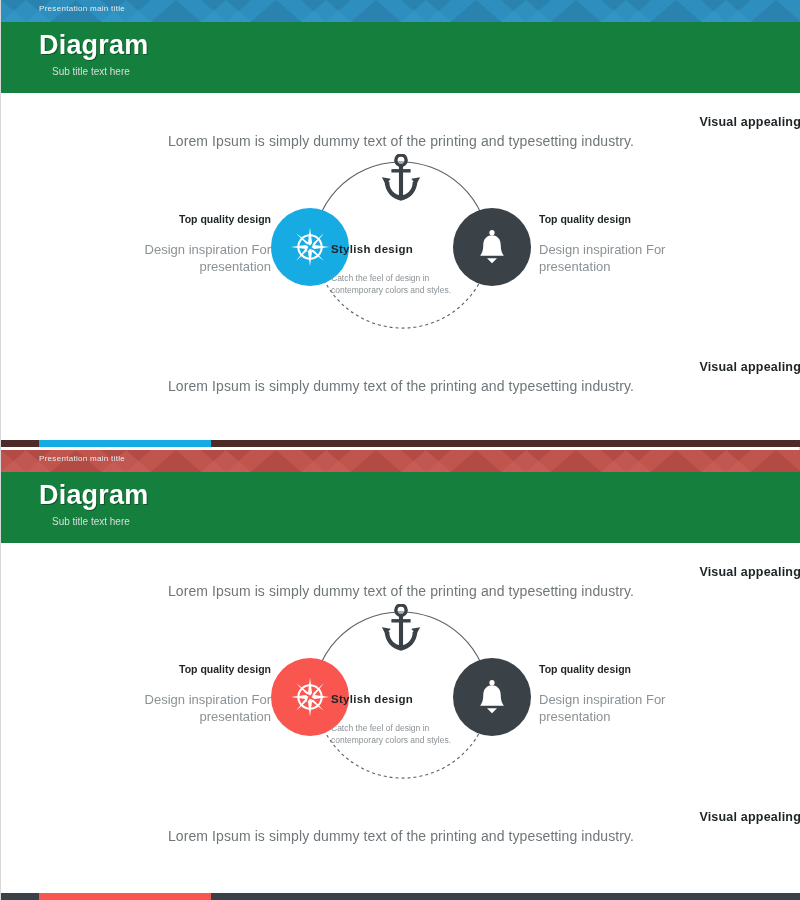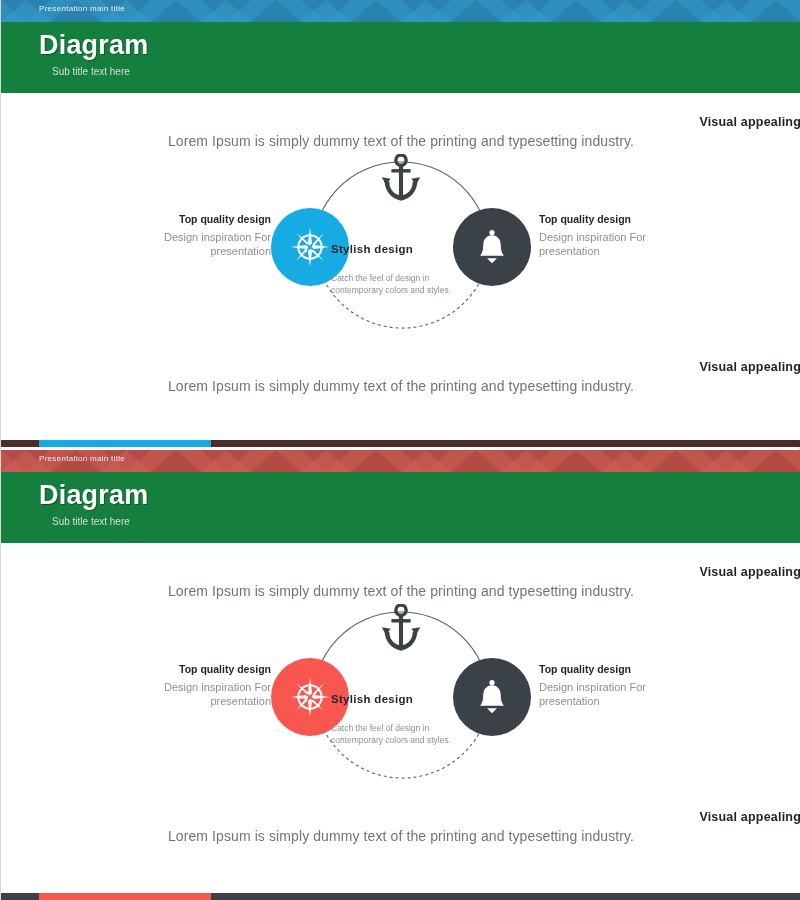--- a/index.html
+++ b/index.html
@@ -34,21 +34,21 @@
   .bot-subline{top:285px;}
 
   .diagram{position:absolute;left:0;top:55px;width:780px;height:210px;}
 
   .circle{position:absolute;width:78px;height:78px;border-radius:50%;display:flex;align-items:center;justify-content:center;}
   .circle.left{left:270px;top:60px;}
   .circle.right{left:452px;top:60px;background:#3a4247;}
 
   .side-label{position:absolute;width:140px;}
   .side-label .st{font-size:10.5px;font-weight:bold;color:#1f2427;line-height:1.3;}
-  .side-label .ss{font-size:11px;color:#8b9195;line-height:1.35;margin-top:3px;}
+  .side-label .ss{font-size:13px;color:#8b9195;line-height:1.35;margin-top:14px;}
   .side-left{left:130px;top:65px;text-align:right;}
   .side-right{left:538px;top:65px;text-align:left;}
 
   .center-block{position:absolute;left:330px;top:95px;width:140px;text-align:left;}
   .center-block .ct{font-size:11.5px;font-weight:bold;color:#1f2427;letter-spacing:.3px;}
   .center-block .cs{font-size:8.5px;color:#8b9195;line-height:1.45;margin-top:17px;}
 
   .arcs{position:absolute;left:0;top:0;width:800px;height:210px;}
 
   .accentbar{position:absolute;left:0;width:800px;height:7px;background:#3a4247;}

